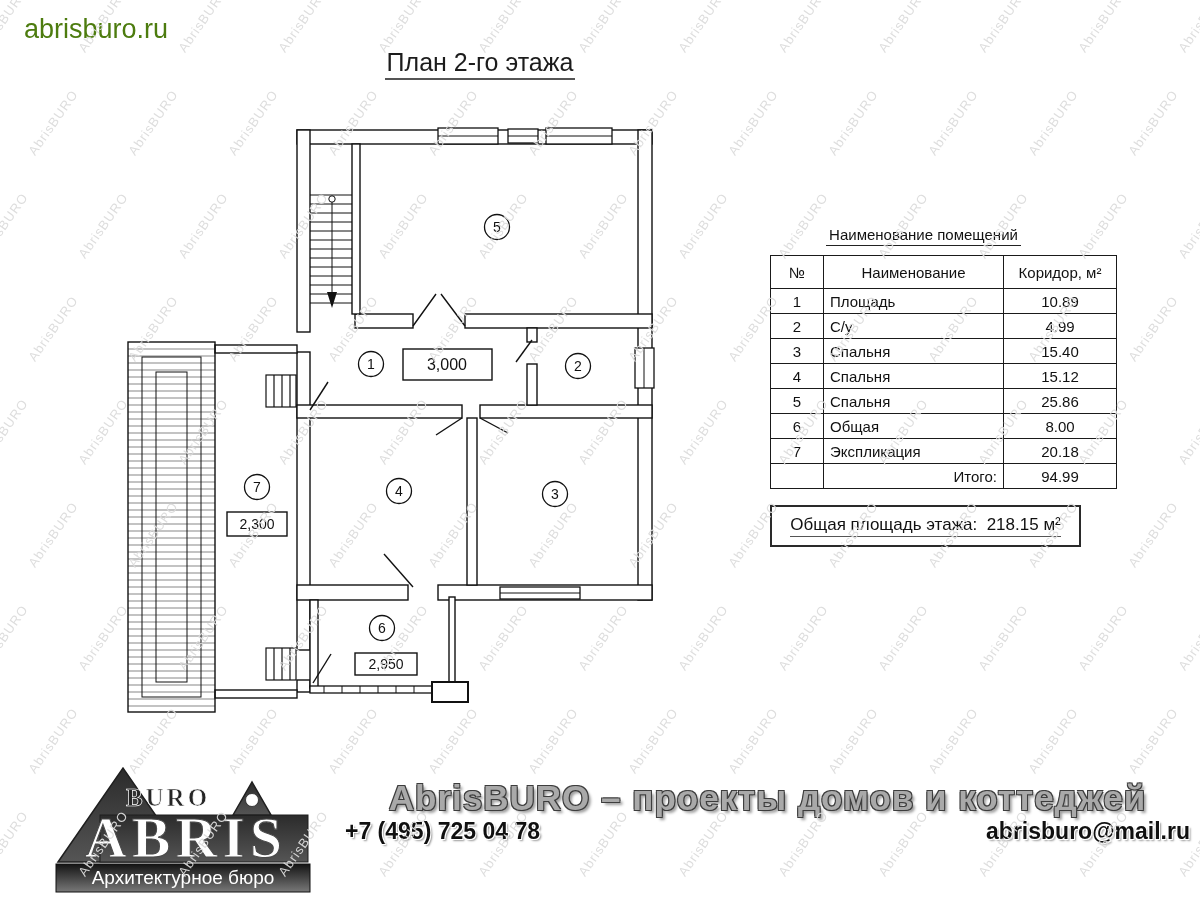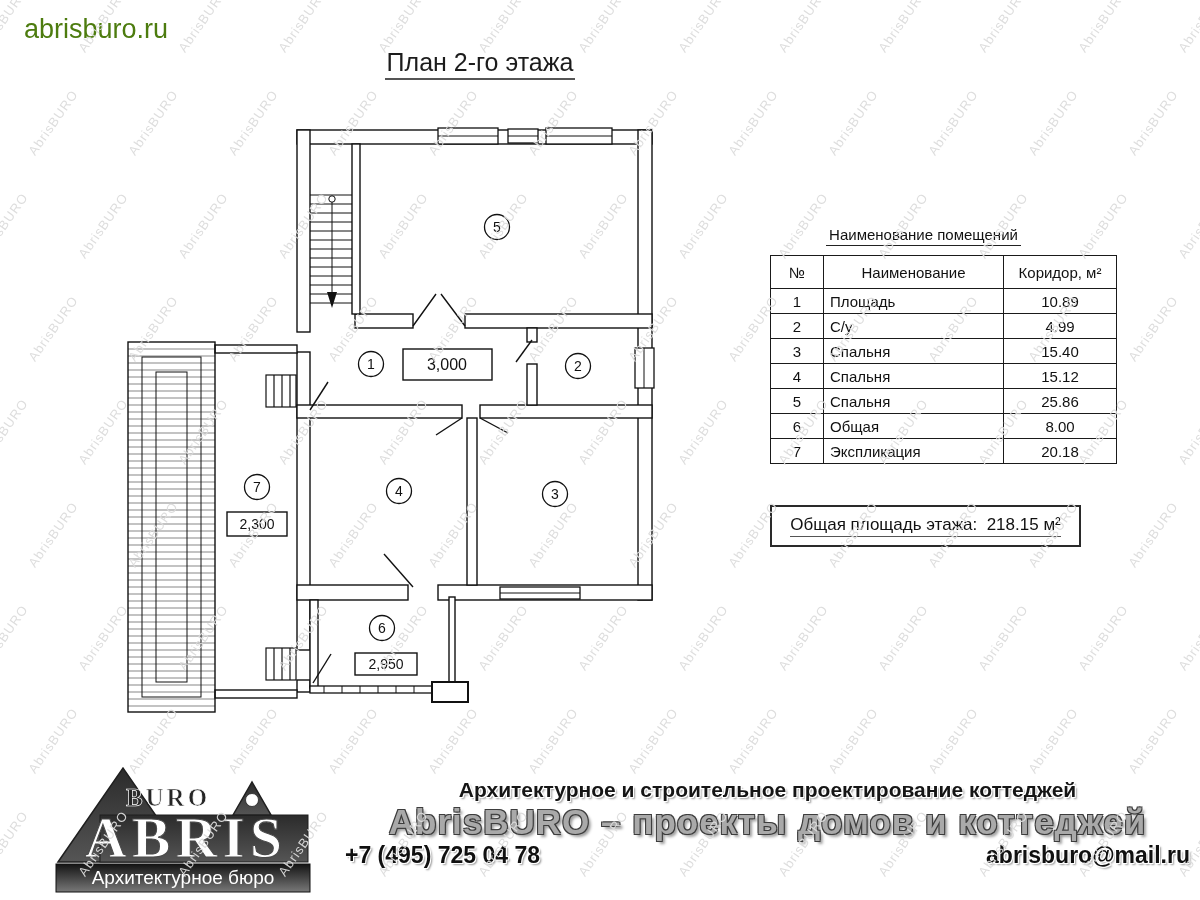--- a/index.html
+++ b/index.html
@@ -237,20 +237,25 @@
   </tr>
   <tr>
     <td class="col-n">6</td>
     <td class="col-name">Общая</td>
     <td class="col-area">8.00</td>
   </tr>
   <tr>
     <td class="col-n">7</td>
     <td class="col-name">Экспликация</td>
     <td class="col-area">20.18</td>
+  </tr>
+  <tr>
+    <td class="col-n"></td>
+    <td class="col-name total-label">Итого:</td>
+    <td class="col-area">94.99</td>
   </tr>
 </tbody>
   </table>
 
 <div class="summary-box">
   <span class="txt">
     <span>Общая площадь этажа:</span>&nbsp;
     <span>218.15 м²</span>
   </span>
 </div>
@@ -272,21 +277,20 @@
     <polygon points="193,55 212,22 231,55" fill="url(#roofGrad)" stroke="#1f1f1f" stroke-width="1.5"></polygon>
     <circle cx="212" cy="40" r="6.5" fill="#ffffff" stroke="#222" stroke-width="0.8"></circle>
   </g>
   <text x="128" y="46" font-family="Liberation Serif,serif" font-size="25" font-weight="bold" fill="#262626" stroke="#ffffff" stroke-width="0.7" letter-spacing="3" text-anchor="middle">BURO</text>
   <text x="146" y="97" font-family="Liberation Serif,serif" font-size="58" font-weight="bold" fill="#ffffff" stroke="#4a4a4a" stroke-width="1.1" letter-spacing="5" text-anchor="middle">ABRIS</text>
   <rect x="16" y="104" width="254" height="28" fill="url(#barGrad)" stroke="#111" stroke-width="1"></rect>
   <text x="143" y="124" font-family="Liberation Sans,sans-serif" font-size="19" fill="#ffffff" text-anchor="middle">Архитектурное бюро</text>
 </svg>
 
 <div class="footer-right">
-  <div class="f-line1">Архитектурное и строительное проектирование коттеджей</div>
   <div class="f-line2">AbrisBURO – проекты домов и коттеджей</div>
   <div class="f-line3">
     <span>+7 (495) 725 04 78</span>
     <span>abrisburo@mail.ru</span>
   </div>
 </div>
 
 <div id="watermarks">
     <span class="wm" style="left: -35px; top: 12px;">AbrisBURO</span>
     <span class="wm" style="left: 65px; top: 12px;">AbrisBURO</span>

